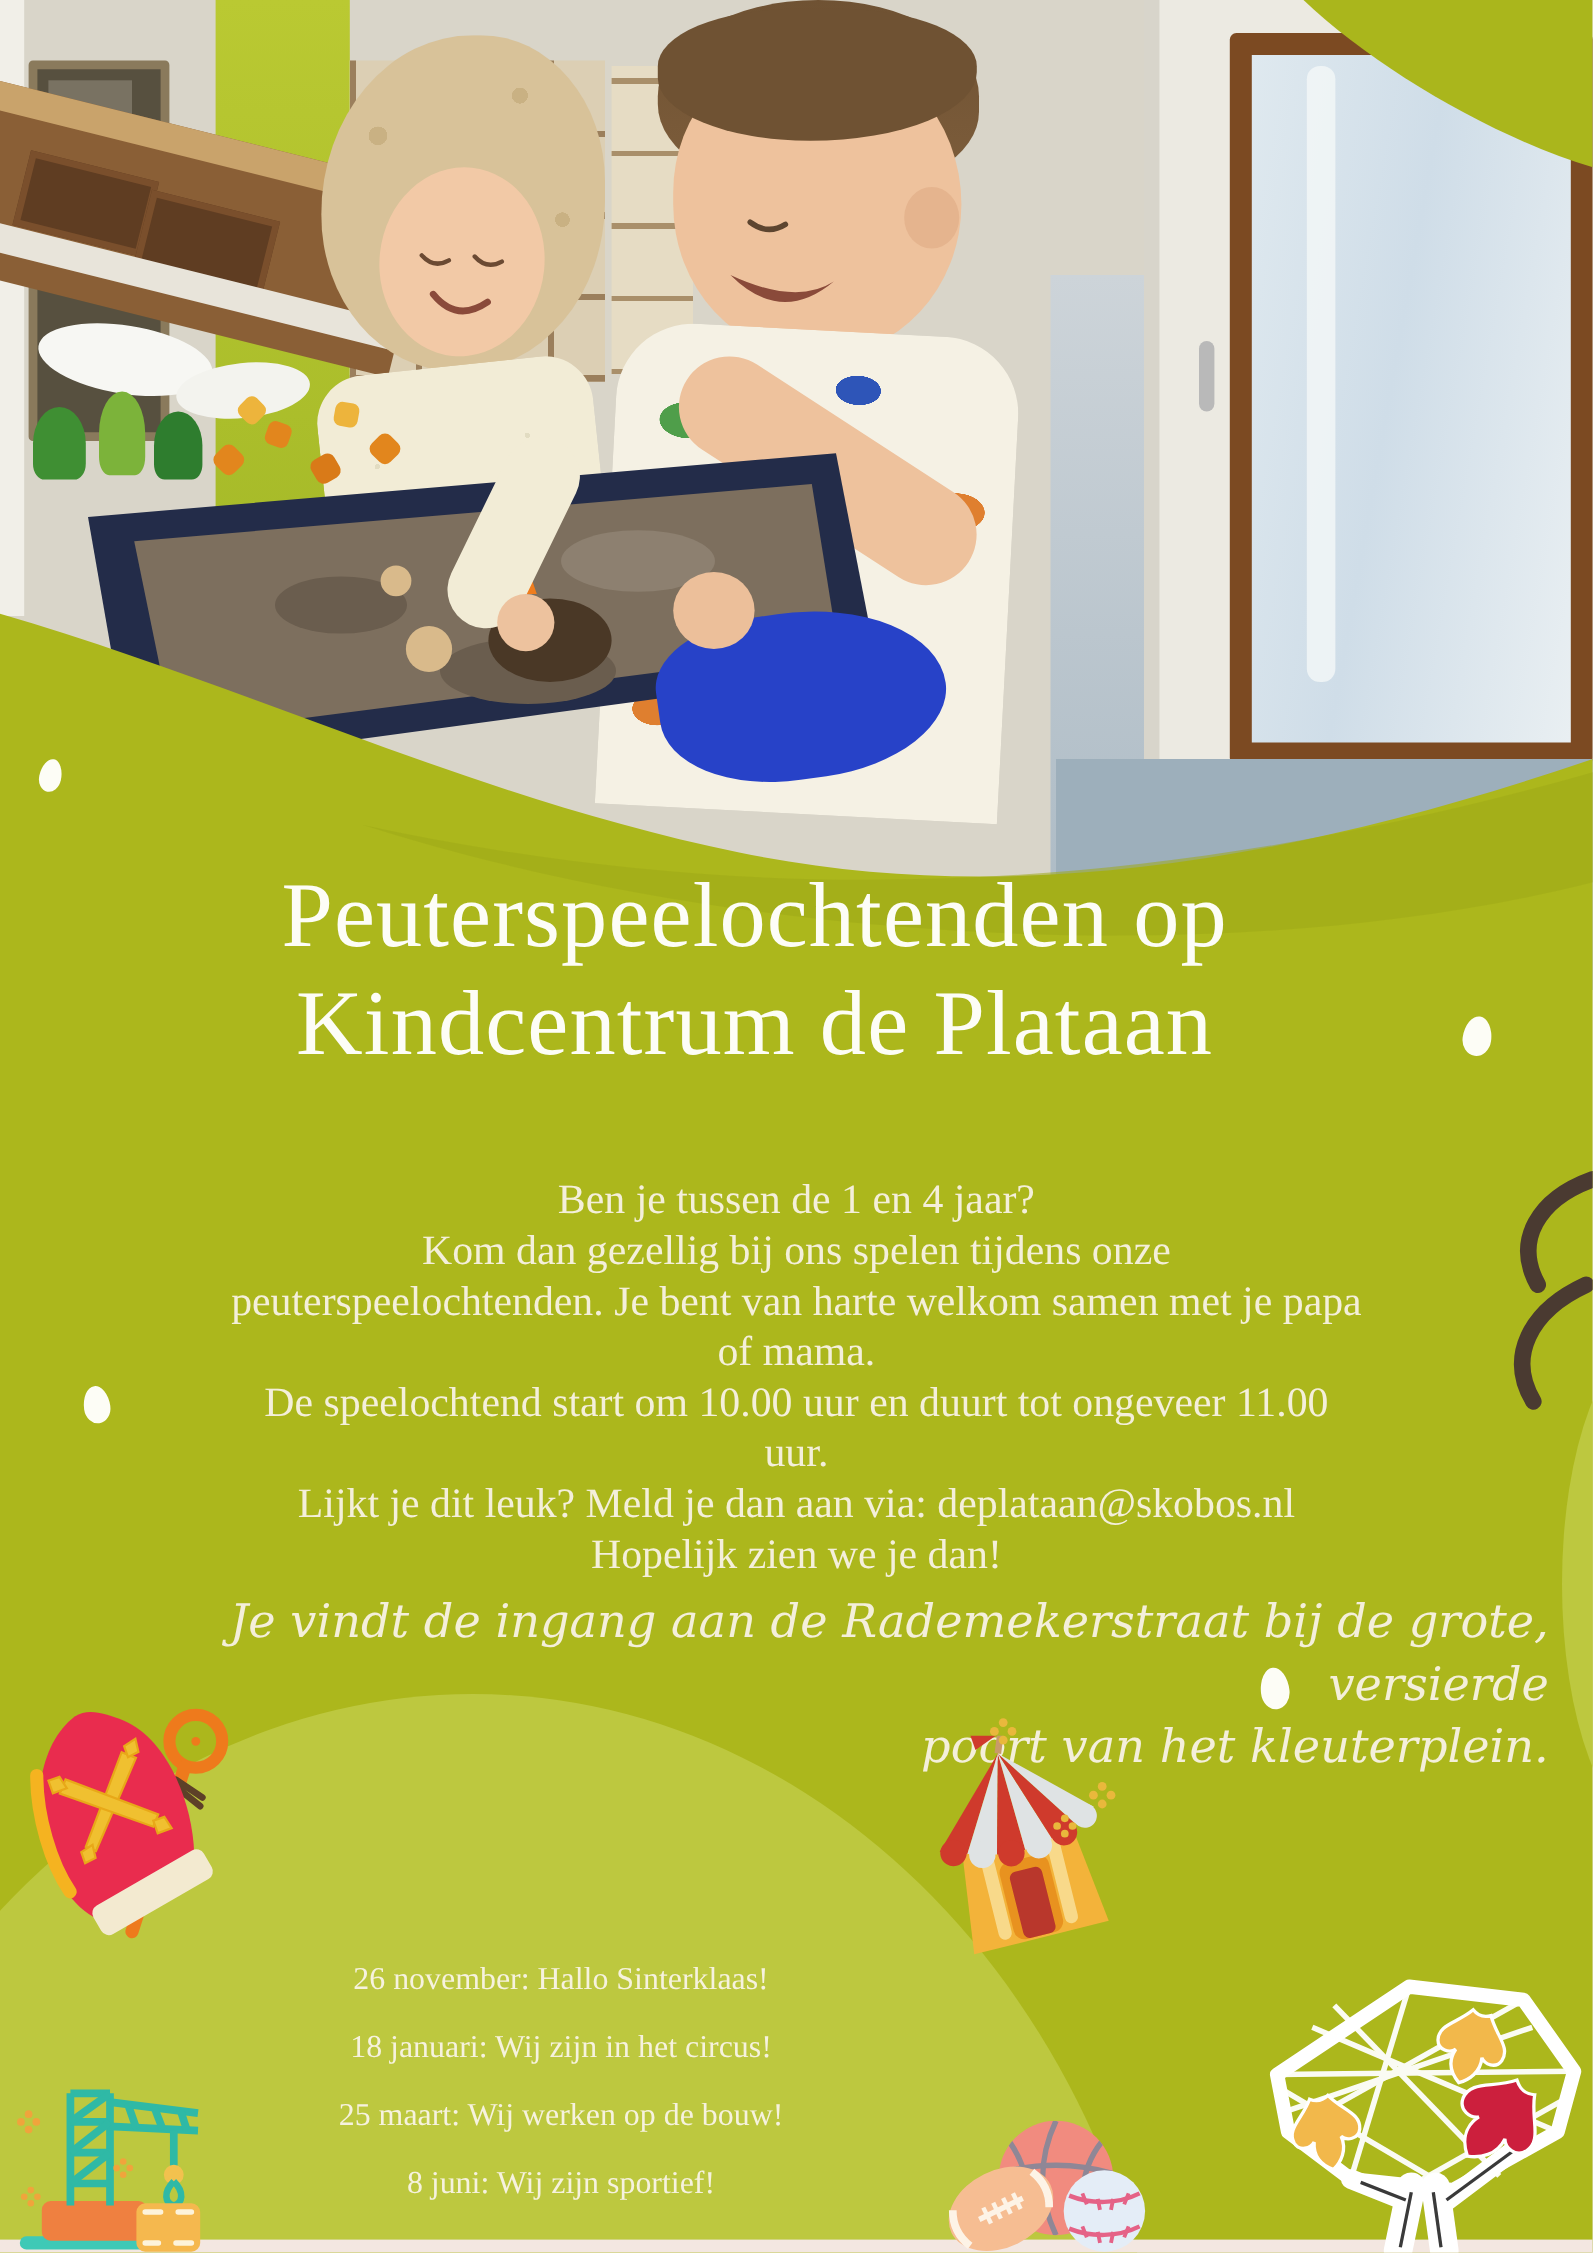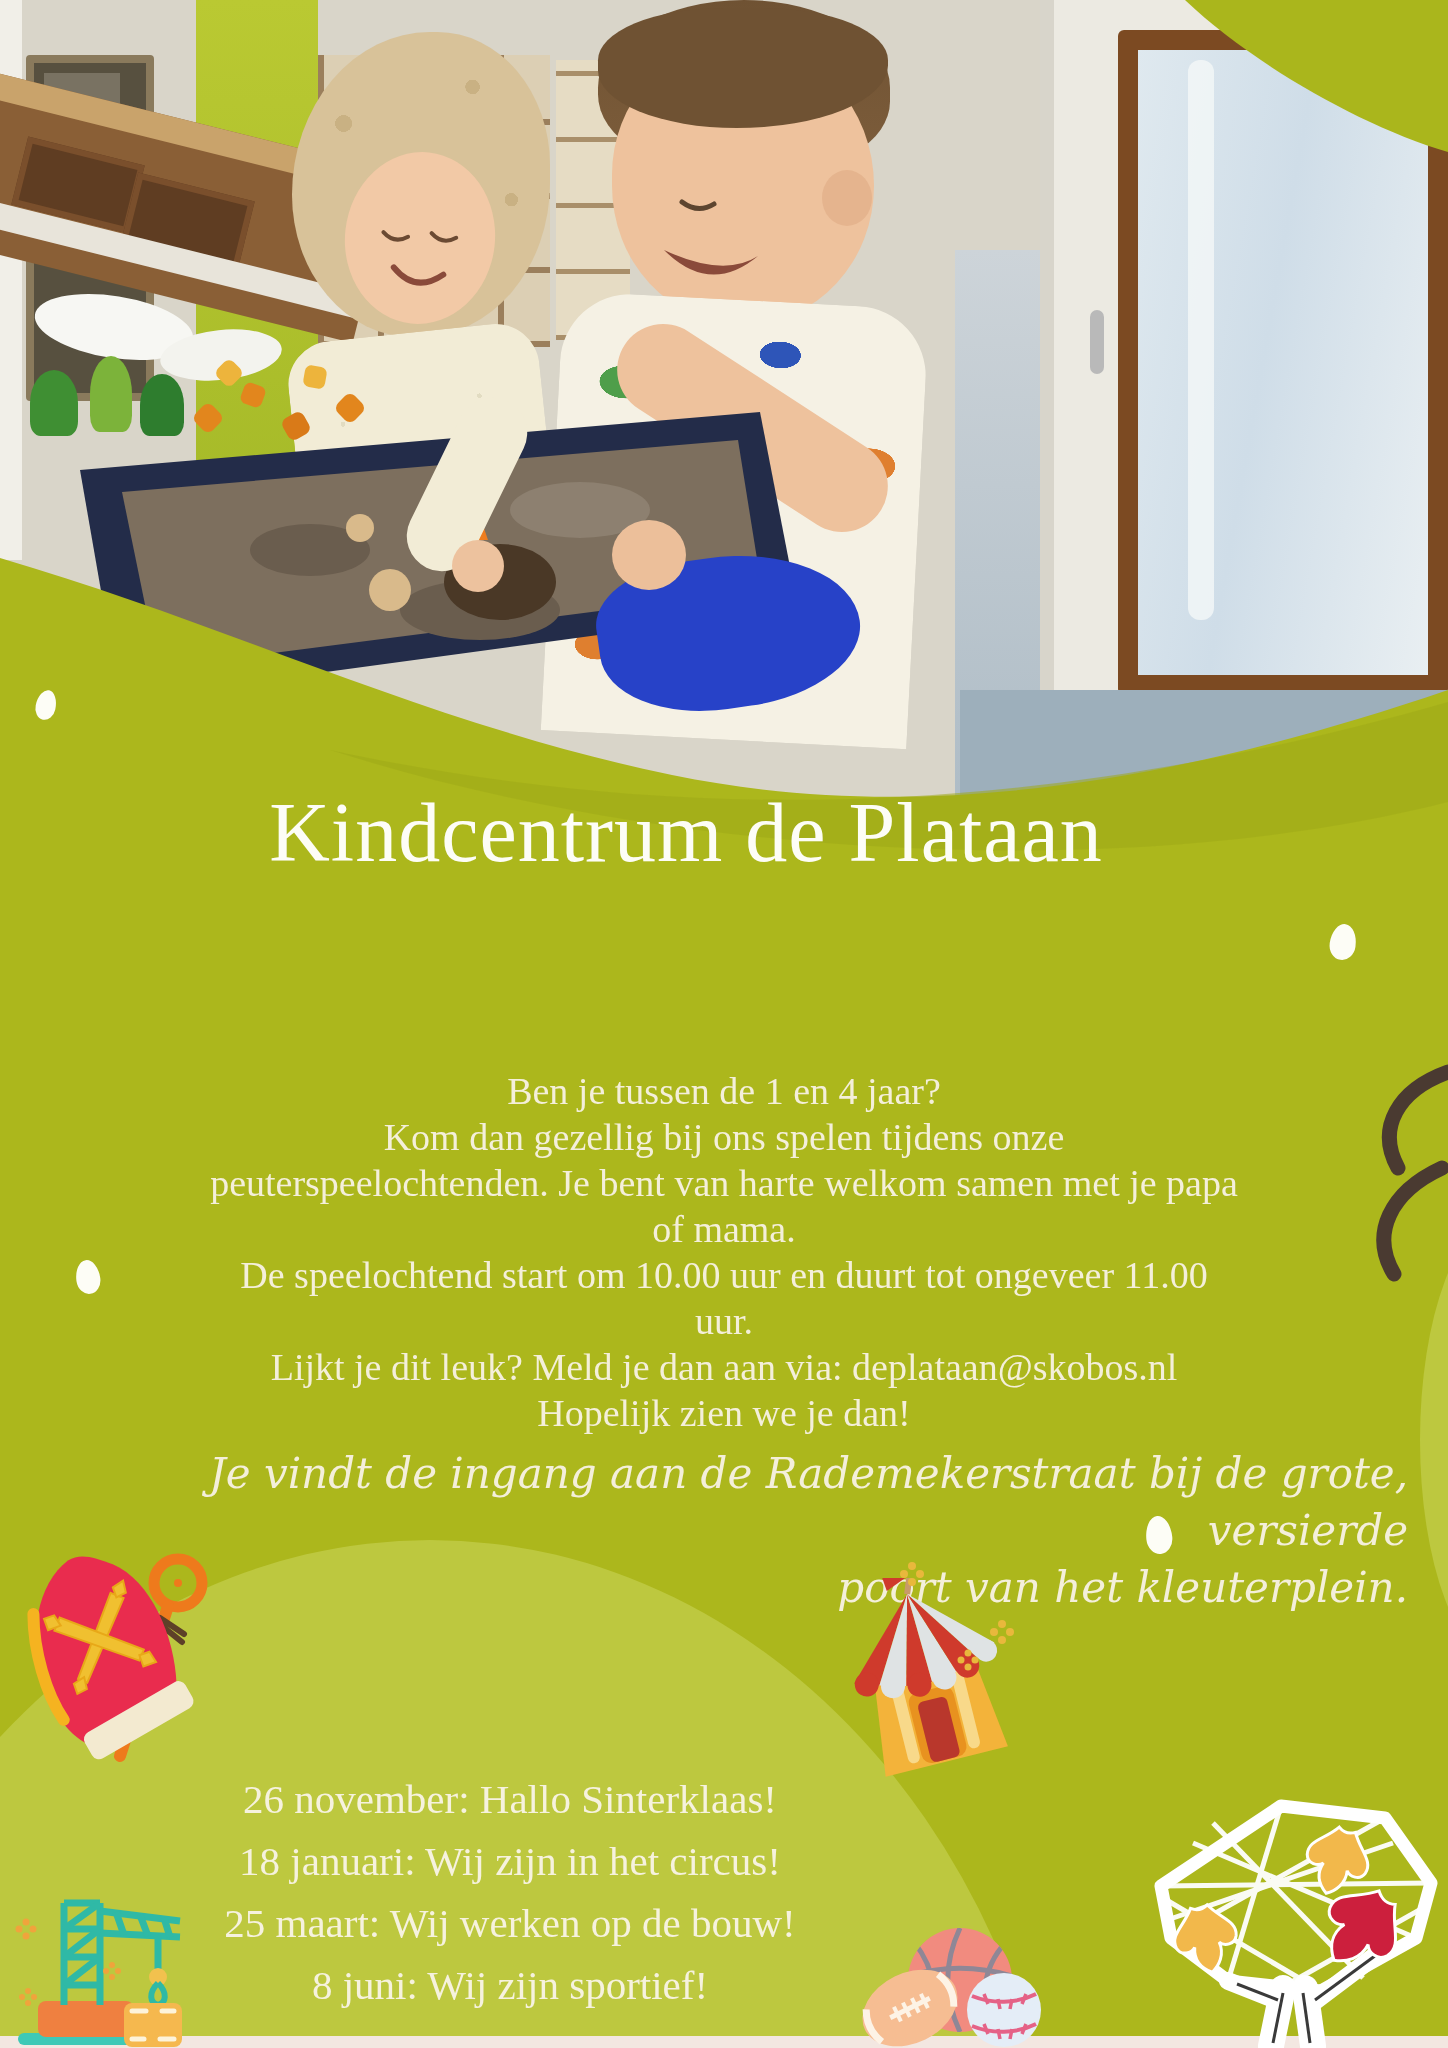--- a/index.html
+++ b/index.html
@@ -71,21 +71,21 @@
   .leaf-y2{left:276px;top:18px;width:22px;height:22px;background:#edb43c;border-radius:30%;transform:rotate(10deg);}
   .leaf-o4{left:310px;top:48px;width:24px;height:24px;background:#e2861d;border-radius:30%;transform:rotate(45deg);}
   .blue-fabric{left:598px;top:556px;width:262px;height:152px;background:#2742c8;border-radius:40% 60% 50% 50%;transform:rotate(-8deg);}
   
   .green-overlay{position:absolute;left:0;top:0;z-index:2;pointer-events:none;}
   .content{position:absolute;z-index:3;}
   .title{left:0;top:784px;width:1372px;text-align:center;color:#fdfdf6;font-size:84px;line-height:98px;letter-spacing:1px;}
   .intro{left:26px;top:1036px;width:1396px;text-align:center;color:#f4efda;font-size:38px;line-height:46px;white-space:pre-line;margin-top:32px;}
   .loc{left:40px;top:1445px;width:1368px;text-align:right;color:#f4efda;font-size:42px;line-height:57px;font-style:italic;white-space:pre-line;font-family:"DejaVu Serif", serif;}
   .dates-heading{left:210px;top:1653px;width:600px;text-align:center;color:#fbfaf0;font-size:45px;line-height:52px;font-weight:bold;font-family:"DejaVu Serif", serif;}
-  .dates{left:110px;top:1768px;width:800px;text-align:center;color:#f6f2de;font-size:41px;line-height:62px;}
+  .dates{left:110px;top:1768px;width:800px;text-align:center;color:#f6f2de;font-size:29px;line-height:62px;}
   .drop{background:#fdfdf6;border-radius:50% 50% 50% 50% / 58% 58% 42% 42%;z-index:3;}
   .drop1{left:36px;top:690px;width:20px;height:30px;transform:rotate(12deg);}
   .drop2{left:76px;top:1260px;width:24px;height:34px;transform:rotate(-8deg);}
   .drop3{left:1330px;top:924px;width:26px;height:36px;transform:rotate(8deg);}
   .drop4{left:1146px;top:1516px;width:26px;height:38px;transform:rotate(-6deg);}
   .icon{z-index:4;}
 </style>
 </head>
 <body>
 
@@ -174,20 +174,21 @@
     <path d="M0,558 C230,625 430,725 672,775 C910,824 1160,788 1448,690 L1448,2048 L0,2048 Z" fill="#acb71c"></path>
     <path d="M330,750 C620,812 980,836 1448,702 L1448,802 C1120,886 660,856 330,750 Z" fill="#9fa918" opacity="0.55"></path>
     <ellipse cx="430" cy="2300" rx="640" ry="760" fill="#bdc83f"></ellipse>
     <ellipse cx="1505" cy="1440" rx="85" ry="225" fill="#bdc83f"></ellipse>
     <path d="M1448,1072 C1398,1090 1376,1128 1398,1168" stroke="#4a3a31" stroke-width="15" fill="none" stroke-linecap="round"></path>
     <path d="M1442,1168 C1390,1192 1370,1234 1394,1274" stroke="#4a3a31" stroke-width="15" fill="none" stroke-linecap="round"></path>
     <rect y="2036" width="1448" height="12" fill="#f3e7e1"></rect>
   </svg>
 
   <div class="content title">
+    <div>Peuterspeelochtenden op</div>
     <div>Kindcentrum de Plataan</div>
   </div>
 
   <div class="content intro">Ben je tussen de 1 en 4 jaar?
 Kom dan gezellig bij ons spelen tijdens onze
 peuterspeelochtenden. Je bent van harte welkom samen met je papa
 of mama.
 De speelochtend start om 10.00 uur en duurt tot ongeveer 11.00
 uur.
 Lijkt je dit leuk? Meld je dan aan via: deplataan@skobos.nl

